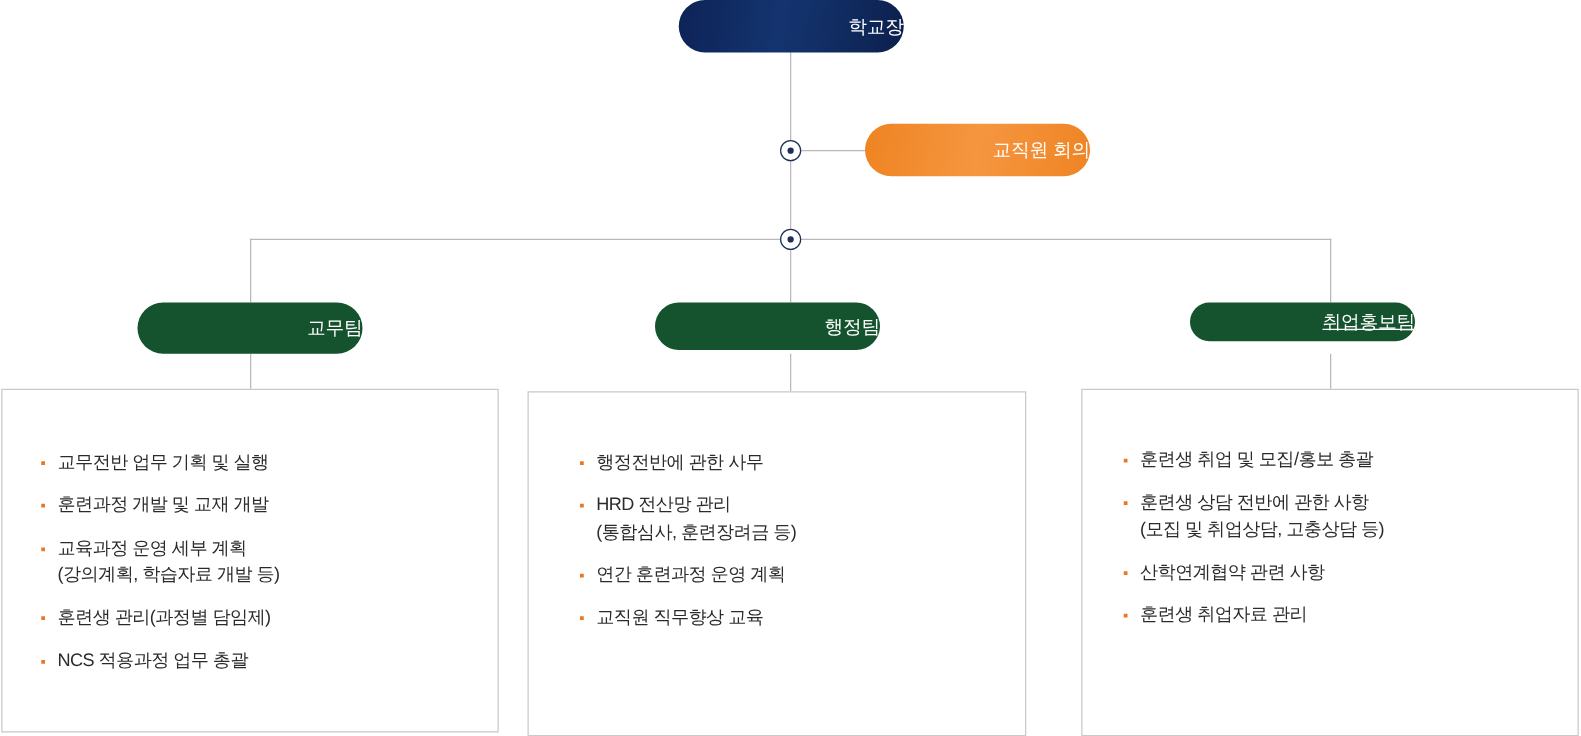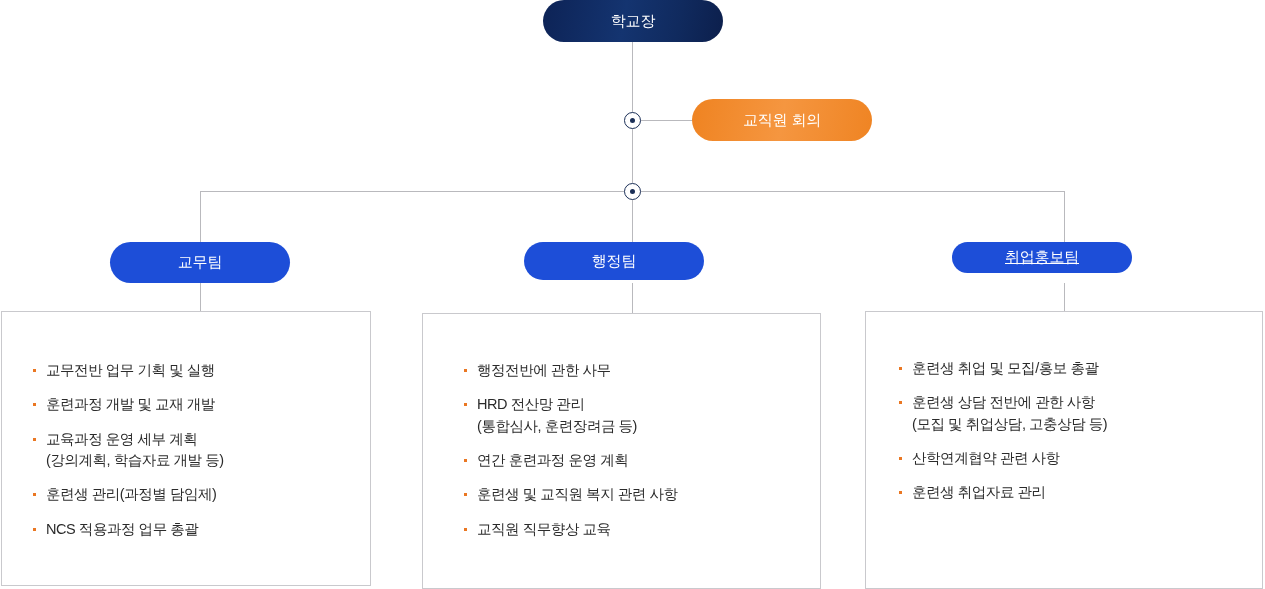--- a/index.html
+++ b/index.html
@@ -49,36 +49,36 @@
     margin-top: -2.5px;
     border-radius: 50%;
     background: #1b2f57;
   }
 
   
   .pill {
     position: absolute;
     display: flex;
     align-items: center;
-    justify-content: center;
+    justify-content: flex-end;
     border-radius: 22px;
     color: #ffffff;
     font-size: 15px;
     letter-spacing: -0.2px;
     white-space: nowrap;
     box-sizing: border-box;
   }
   .pill-root {
     background: linear-gradient(100deg, #0d2356 0%, #143470 45%, #102a5e 75%, #0c1f4c 100%);
   }
   .pill-council {
     background: linear-gradient(100deg, #ef8321 0%, #f59640 50%, #ef8423 100%);
   }
   .pill-team {
-    background: #1d4ed8;
+    background: #14532d;
   }
 
   
   .panel {
     position: absolute;
     border: 1px solid #c9c9cd;
     background: #ffffff;
     box-sizing: border-box;
   }
   .panel-list {
@@ -145,38 +145,37 @@
   <div class="pill pill-team" style="left:110px; top:242px; width:180px; height:41px;">
     <span>교무팀</span>
   </div>
   <div class="pill pill-team" style="left:524px; top:242px; width:180px; height:38px;">
     <span>행정팀</span>
   </div>
   <div class="pill pill-team" style="left:952px; top:242px; width:180px; height:31px;text-decoration:underline;">
     <span>취업홍보팀</span>
   </div>
 
-  <div class="panel" style="left:1px; top:311px; width:370px; height:275px;">
+  <div class="panel" style="left:1px; top:311px; width:398px; height:275px;">
     <ul class="panel-list" style="padding:48px 14px 0 24px;">
         <li class="panel-item">교무전반 업무 기획 및 실행</li>
         <li class="panel-item">훈련과정 개발 및 교재 개발</li>
         <li class="panel-item">교육과정 운영 세부 계획
 (강의계획, 학습자료 개발 등)</li>
         <li class="panel-item">훈련생 관리(과정별 담임제)</li>
         <li class="panel-item">NCS 적용과정 업무 총괄</li>
       </ul>
   </div>
 
   <div class="panel" style="left:422px; top:313px; width:399px; height:276px;">
     <ul class="panel-list" style="padding:46px 14px 0 34px;">
         <li class="panel-item">행정전반에 관한 사무</li>
         <li class="panel-item">HRD 전산망 관리
 (통합심사, 훈련장려금 등)</li>
         <li class="panel-item">연간 훈련과정 운영 계획</li>
-        <li class="panel-item">훈련생 및 교직원 복지 관련 사항</li>
         <li class="panel-item">교직원 직무향상 교육</li>
       </ul>
   </div>
 
   <div class="panel" style="left:865px; top:311px; width:398px; height:278px;">
     <ul class="panel-list" style="padding:46px 14px 0 26px;">
         <li class="panel-item">훈련생 취업 및 모집/홍보 총괄</li>
         <li class="panel-item">훈련생 상담 전반에 관한 사항
 (모집 및 취업상담, 고충상담 등)</li>
         <li class="panel-item">산학연계협약 관련 사항</li>

